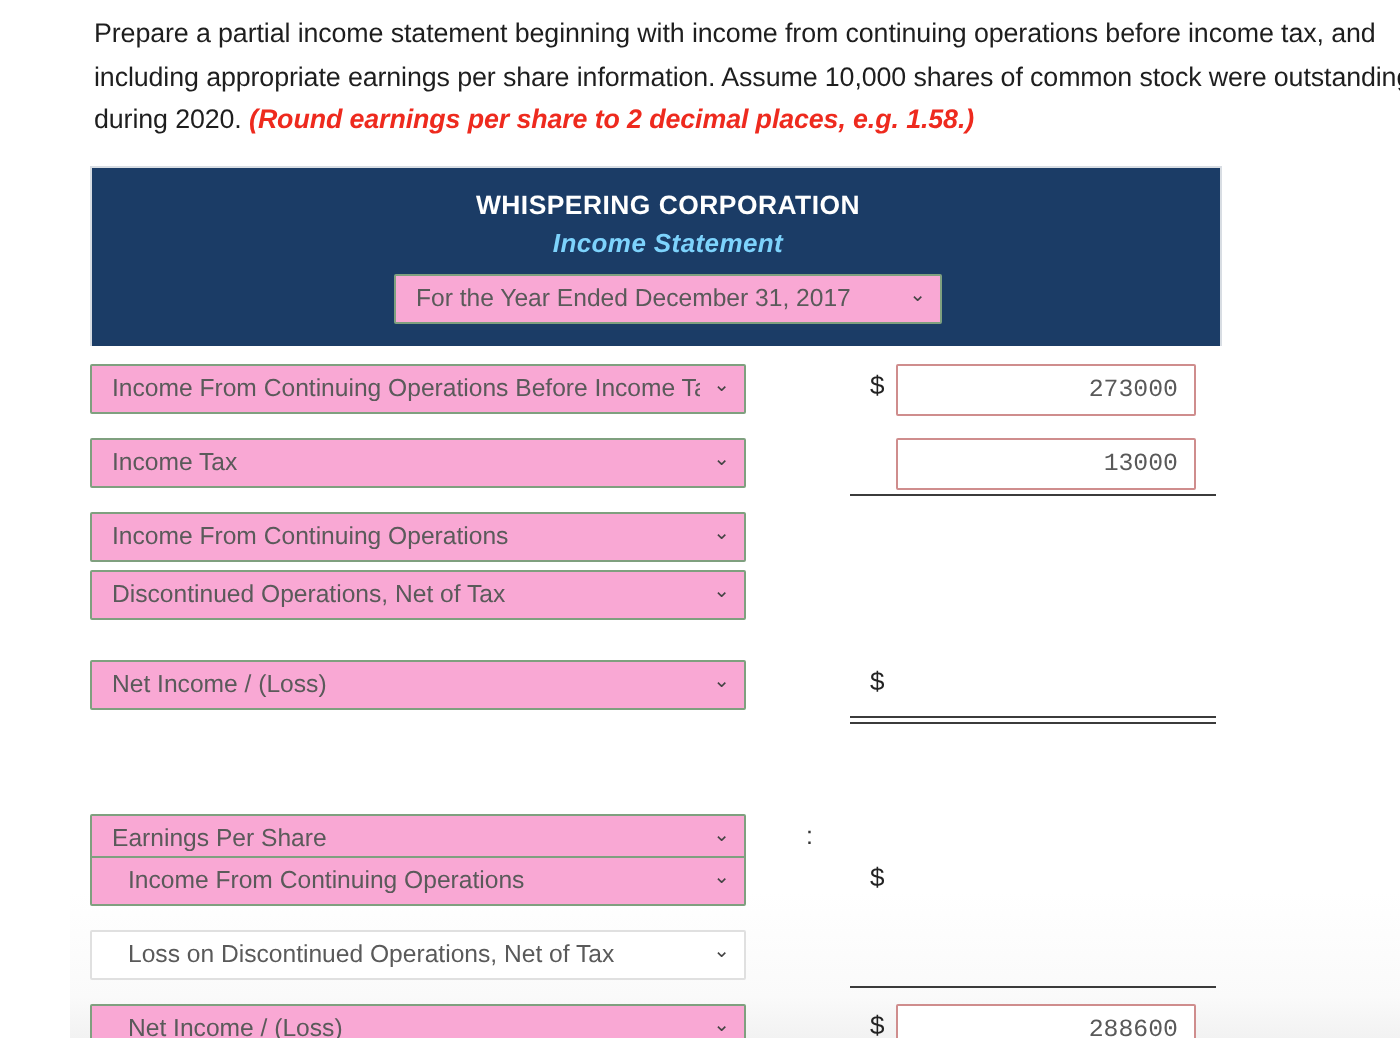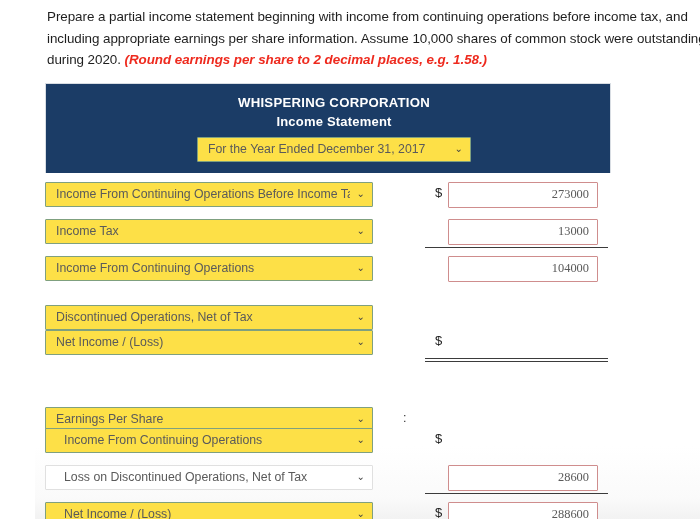--- a/index.html
+++ b/index.html
@@ -47,34 +47,35 @@
     border-bottom: none;
   }
   .stmt-title {
     color: #ffffff;
     font-weight: bold;
     font-size: 13.2px;
     letter-spacing: 0.25px;
     line-height: 1.45;
   }
   .stmt-sub {
-    color: #ffffff;
+    color: #7dd3fc;
     font-weight: bold;
     font-size: 13px;
     letter-spacing: 0.2px;
     line-height: 1.5;
     margin-bottom: 5px;
+    font-style: italic;
   }
 
   
   .sel {
     -webkit-appearance: none;
     appearance: none;
     border: 1px solid #7fa07f;
-    background-color: #fde047;
+    background-color: #f9a8d4;
     color: #5a5a5a;
     font-family: "Liberation Sans", sans-serif;
     font-size: 12.3px;
     height: 25px;
     padding: 0 22px 0 10px;
     border-radius: 1px;
     outline: none;
     line-height: 23px;
   }
   .sel-wrap { position: relative; display: inline-block; }
@@ -125,21 +126,21 @@
   }
 
   .amt {
     position: absolute;
     left: 403px; top: 0;
     width: 150px;
     height: 25px;
     border: 1px solid #cf8d8d;
     background: #ffffff;
     color: #595959;
-    font-family: Liberation Serif, serif;
+    font-family: Liberation Mono, monospace;
     font-size: 12.4px;
     text-align: right;
     padding: 12px 8px;
     border-radius: 1px;
     outline: none;
   }
 
   
   .rule {
     position: absolute;
@@ -174,25 +175,25 @@
           </select>
           <span class="chev">⌄</span>
         </span>
       </div>
     </div>
 
     <div class="stmt-body" id="stmt-body" style="height:436px;">
         <div class="row" style="top: 9px;"><span class="sel-wrap"><select class="sel lbl-sel"><option>Income From Continuing Operations Before Income Tax</option></select><span class="chev">⌄</span></span><span class="dollar">$</span><input class="amt" type="text" value="273000" style=""></div>
         <div class="row" style="top: 46px;"><span class="sel-wrap"><select class="sel lbl-sel"><option>Income Tax</option></select><span class="chev">⌄</span></span><input class="amt" type="text" value="13000" style=""></div>
         <div class="rule" style="top: 74px;"></div>
-        <div class="row" style="top: 83px;"><span class="sel-wrap"><select class="sel lbl-sel"><option>Income From Continuing Operations</option></select><span class="chev">⌄</span></span><input class="amt" type="text" value="104000" style=""></div>
-        <div class="row" style="top: 132px;"><span class="sel-wrap"><select class="sel lbl-sel"><option>Discontinued Operations, Net of Tax</option></select><span class="chev">⌄</span></span></div>
+        <div class="row" style="top: 83px;"><span class="sel-wrap"><select class="sel lbl-sel"><option>Income From Continuing Operations</option></select><span class="chev">⌄</span></span></div>
+        <div class="row" style="top: 112px;"><span class="sel-wrap"><select class="sel lbl-sel"><option>Discontinued Operations, Net of Tax</option></select><span class="chev">⌄</span></span></div>
         <div class="row" style="top: 157px;"><span class="sel-wrap"><select class="sel lbl-sel"><option>Net Income / (Loss)</option></select><span class="chev">⌄</span></span><span class="dollar">$</span></div>
         <div class="rule dbl" style="top: 185px;"></div>
         <div class="row" style="top: 234px;"><span class="sel-wrap"><select class="sel lbl-sel"><option>Earnings Per Share</option></select><span class="chev">⌄</span></span><span class="colon">:</span></div>
         <div class="row" style="top: 255px;"><span class="sel-wrap"><select class="sel lbl-sel indent-text"><option>Income From Continuing Operations</option></select><span class="chev">⌄</span></span><span class="dollar">$</span></div>
-        <div class="row" style="top: 292px;"><span class="sel-wrap"><select class="sel lbl-sel indent-text plain"><option>Loss on Discontinued Operations, Net of Tax</option></select><span class="chev">⌄</span></span><input class="amt" type="text" value="28600" style=""></div>
+        <div class="row" style="top: 292px;"><span class="sel-wrap"><select class="sel lbl-sel indent-text plain"><option>Loss on Discontinued Operations, Net of Tax</option></select><span class="chev">⌄</span></span></div>
         <div class="rule" style="top: 320px;"></div>
         <div class="row" style="top: 329px;"><span class="sel-wrap"><select class="sel lbl-sel indent-text"><option>Net Income / (Loss)</option></select><span class="chev">⌄</span></span><span class="dollar">$</span><input class="amt" type="text" value="288600" style=""></div>
       </div>
   </div>
 
 </div>
 
 </body></html>

